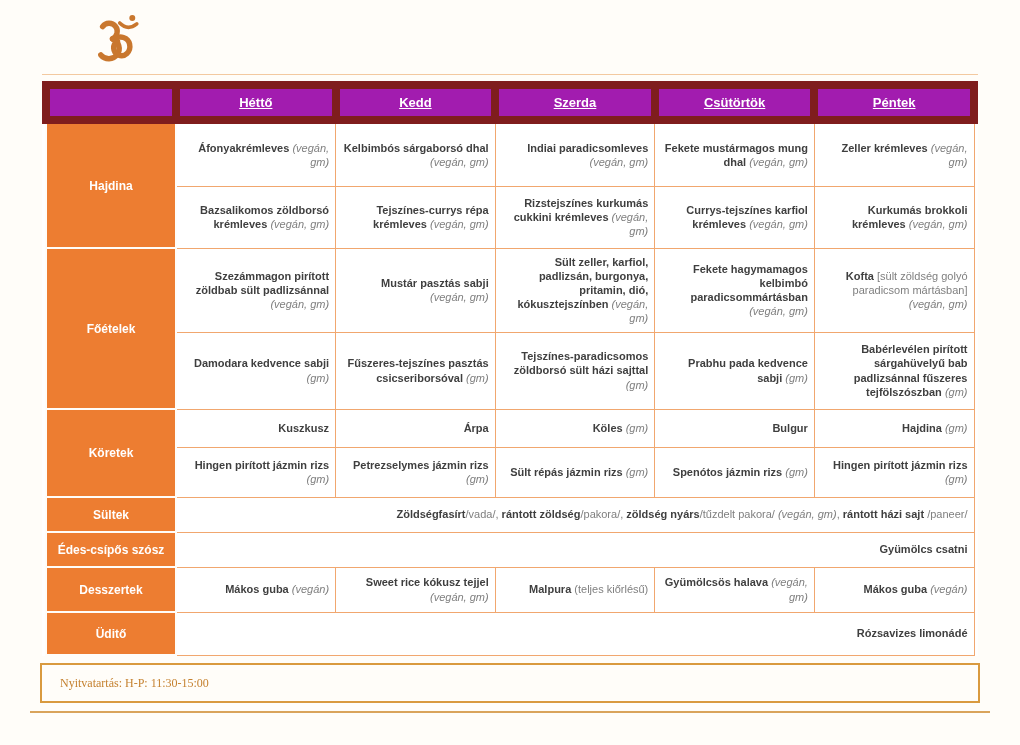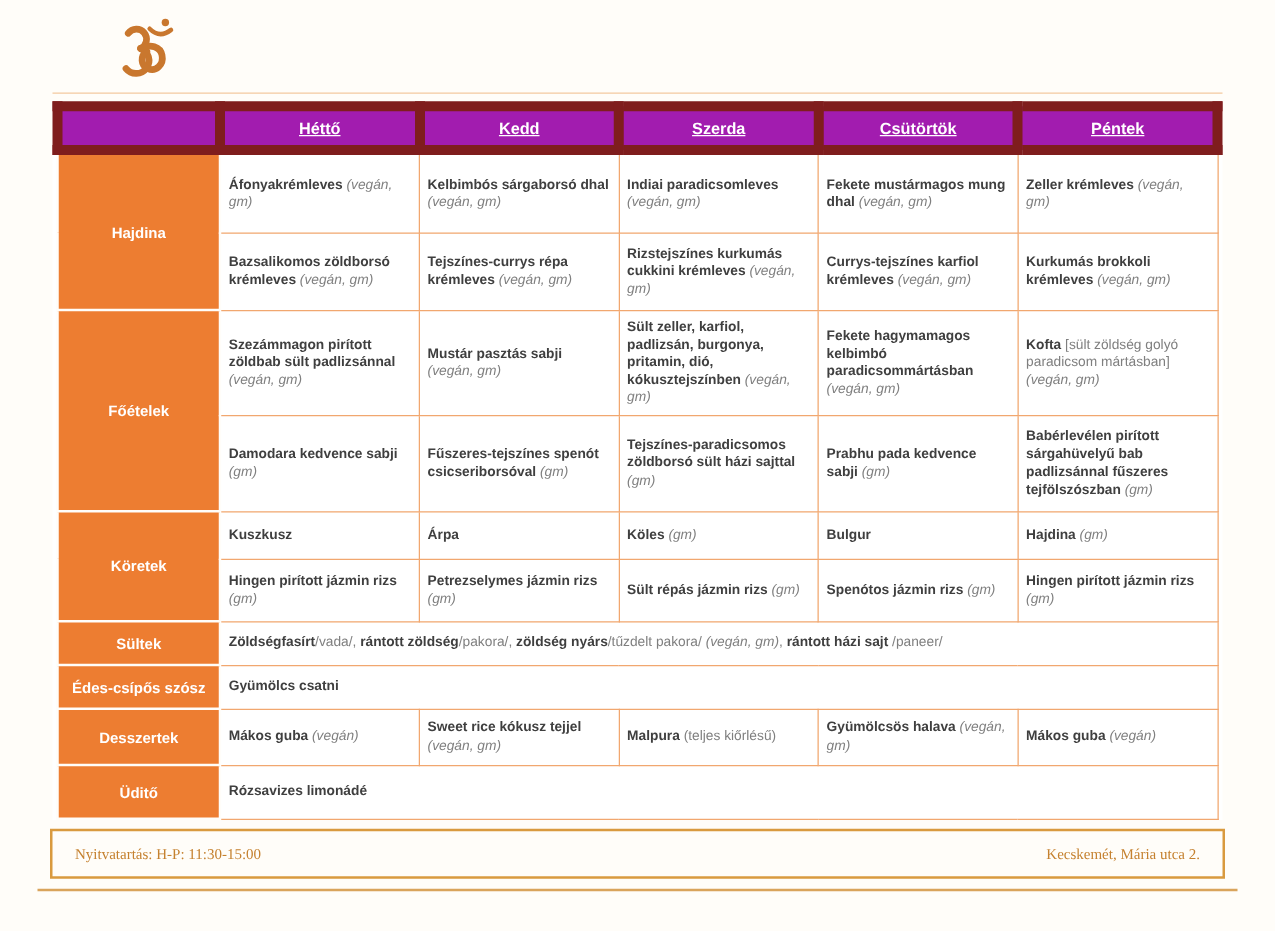--- a/index.html
+++ b/index.html
@@ -35,21 +35,21 @@
   table.menu col.lab{width:130px;}
   th.day,th.corner{
     background:#a21caf;color:#fff;font-size:13px;font-weight:bold;
     border:8px solid #7f1d1d;height:23px;padding:2px;text-decoration:underline;
   }
   th.label{
     background:#ED7D31;color:#fff;font-size:12px;font-weight:bold;
     border:2px solid #FFFDF9;padding:2px 4px;
   }
   td.cell,td.span-cell{
-    border:1px solid #F1A76F;text-align:left;vertical-align:middle;
+    border:1px solid #F1A76F;text-align:right;vertical-align:middle;
     padding:3px 6px;font-size:11px;line-height:1.28;color:#3F3F3F;
   }
   td span.bold{font-weight:bold;color:#3F3F3F;}
   td span.plain{color:#7F7F7F;font-weight:normal;}
   td span.note{color:#7F7F7F;font-style:italic;font-weight:normal;}
 
   .footer-box{
     margin:7px 40px 0;border:2px solid #D99A3F;height:40px;
     display:flex;align-items:center;justify-content:space-between;
     padding:0 18px;box-sizing:border-box;
@@ -113,21 +113,21 @@
       <tr style="height: 84px;">
         <th class="label" rowspan="2">Főételek</th>
         <td class="cell"><span class="bold">Szezámmagon pirított zöldbab sült padlizsánnal </span><span class="note">(vegán, gm)</span></td>
         <td class="cell"><span class="bold">Mustár pasztás sabji </span><span class="note">(vegán, gm)</span></td>
         <td class="cell"><span class="bold">Sült zeller, karfiol, padlizsán, burgonya, pritamin, dió, kókusztejszínben </span><span class="note">(vegán, gm)</span></td>
         <td class="cell"><span class="bold">Fekete hagymamagos kelbimbó paradicsommártásban </span><span class="note">(vegán, gm)</span></td>
         <td class="cell"><span class="bold">Kofta </span><span class="plain">[sült zöldség golyó paradicsom mártásban] </span><span class="note">(vegán, gm)</span></td>
       </tr>
       <tr style="height: 77px;">
         <td class="cell"><span class="bold">Damodara kedvence sabji </span><span class="note">(gm)</span></td>
-        <td class="cell"><span class="bold">Fűszeres-tejszínes spenót csicseriborsóval </span><span class="note">(gm)</span></td>
+        <td class="cell"><span class="bold">Fűszeres-tejszínes pasztás csicseriborsóval </span><span class="note">(gm)</span></td>
         <td class="cell"><span class="bold">Tejszínes-paradicsomos zöldborsó sült házi sajttal </span><span class="note">(gm)</span></td>
         <td class="cell"><span class="bold">Prabhu pada kedvence sabji </span><span class="note">(gm)</span></td>
         <td class="cell"><span class="bold">Babérlevélen pirított sárgahüvelyű bab padlizsánnal fűszeres tejfölszószban </span><span class="note">(gm)</span></td>
       </tr>
       <tr style="height: 38px;">
         <th class="label" rowspan="2">Köretek</th>
         <td class="cell"><span class="bold">Kuszkusz</span></td>
         <td class="cell"><span class="bold">Árpa</span></td>
         <td class="cell"><span class="bold">Köles </span><span class="note">(gm)</span></td>
         <td class="cell"><span class="bold">Bulgur</span></td>
@@ -158,15 +158,14 @@
       </tr>
       <tr style="height: 43px;">
         <th class="label" rowspan="1">Üditő</th>
         <td class="span-cell" colspan="5"><span class="bold">Rózsavizes limonádé</span></td>
       </tr>
     </tbody>
 </table>
 
 <footer class="footer-box">
   <span>Nyitvatartás: H-P: 11:30-15:00</span>
-  <span>Kecskemét, Mária utca 2.</span>
 </footer>
 <div class="bottom-divider"></div>
 
 </body></html>

